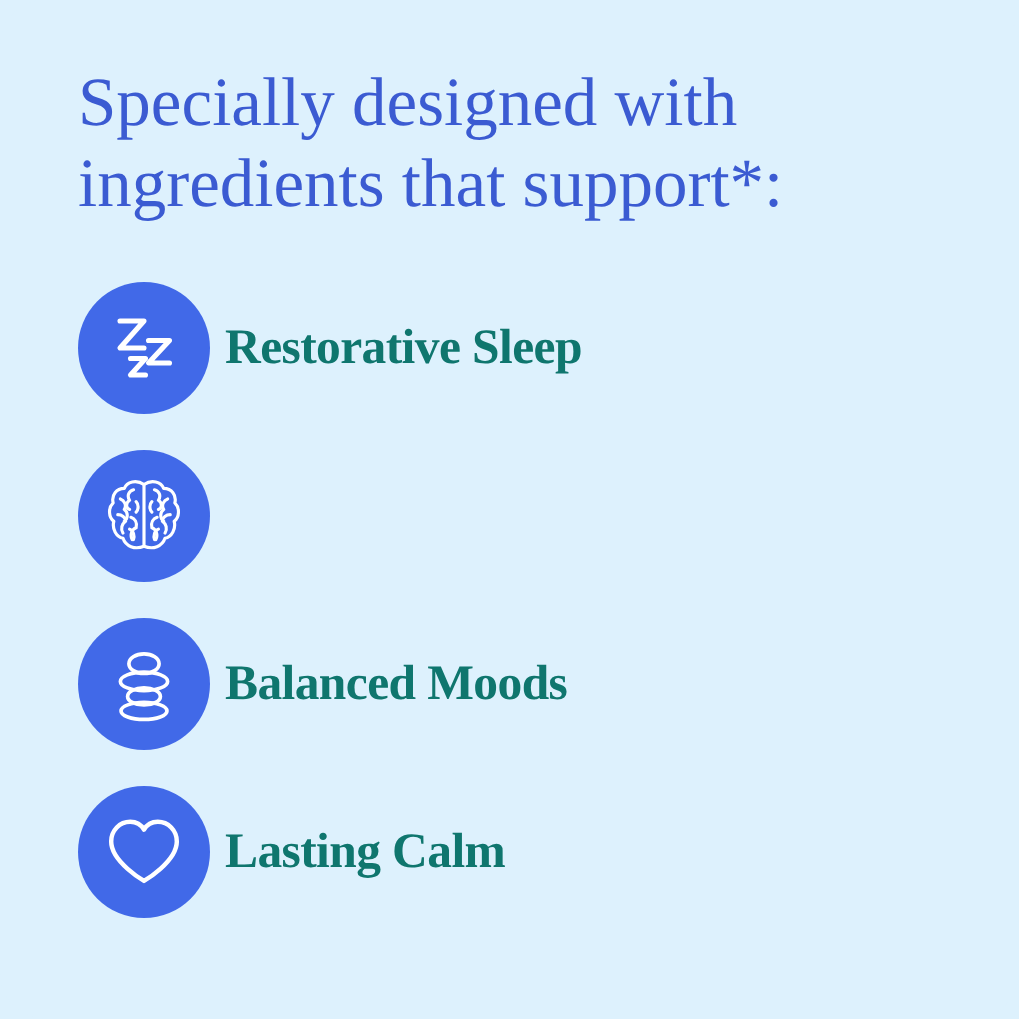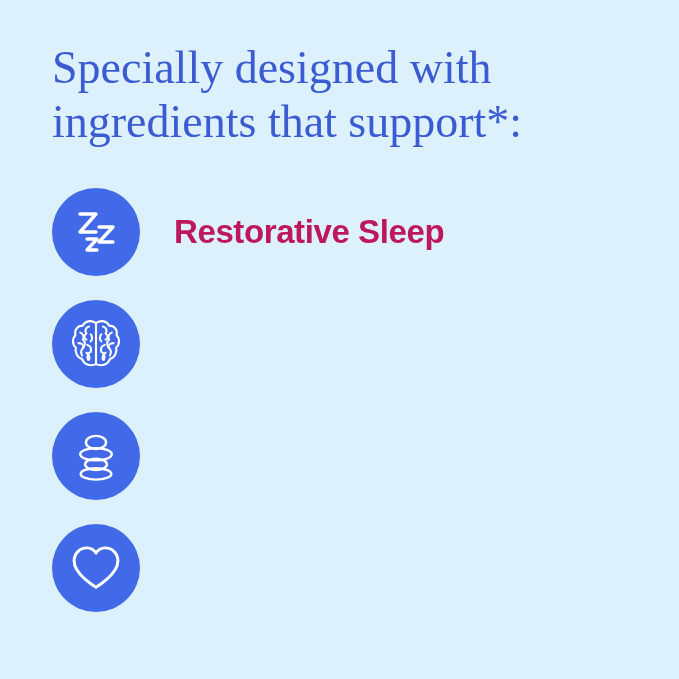--- a/index.html
+++ b/index.html
@@ -57,23 +57,23 @@
     border-radius: 50%;
     background: #4169e8;
     display: flex;
     align-items: center;
     justify-content: center;
   }
   .icon-badge svg {
     display: block;
   }
   .benefit-label {
-    margin-left: 34px;
-    color: #be185d;
-    font-family: Liberation Sans, sans-serif;
+    margin-left: 10px;
+    color: #0f766e;
+    font-family: Liberation Serif, serif;
     font-size: 33px;
     font-weight: bold;
     letter-spacing: -0.4px;
     white-space: nowrap;
   }
 </style>
 </head>
 <body>
 
 <div class="canvas">
@@ -144,30 +144,32 @@
             <ellipse cx="32" cy="16.5" rx="11.5" ry="7.5"></ellipse>
 
             <ellipse cx="32" cy="30" rx="18" ry="7"></ellipse>
 
             <ellipse cx="32" cy="41.5" rx="12.5" ry="6.5"></ellipse>
 
             <ellipse cx="32" cy="52.5" rx="17.5" ry="6.5"></ellipse>
           </g>
         </svg>
       </span>
+      <span class="benefit-label">Balanced Moods</span>
     </div>
 
     <div class="benefit-row">
       <span class="icon-badge">
         <svg width="56" height="56" viewBox="0 0 64 64" aria-hidden="true">
           <path d="M32 54
                    C32 54 7 39.5 7 24
                    C7 15.5 13.5 9 21.5 9
                    C26.5 9 30 11.5 32 15
                    C34 11.5 37.5 9 42.5 9
                    C50.5 9 57 15.5 57 24
                    C57 39.5 32 54 32 54 Z" fill="none" stroke="#ffffff" stroke-width="3.4" stroke-linejoin="round"></path>
         </svg>
       </span>
+      <span class="benefit-label">Lasting Calm</span>
     </div>
 
   </div>
 </div>
 
 </body></html>

